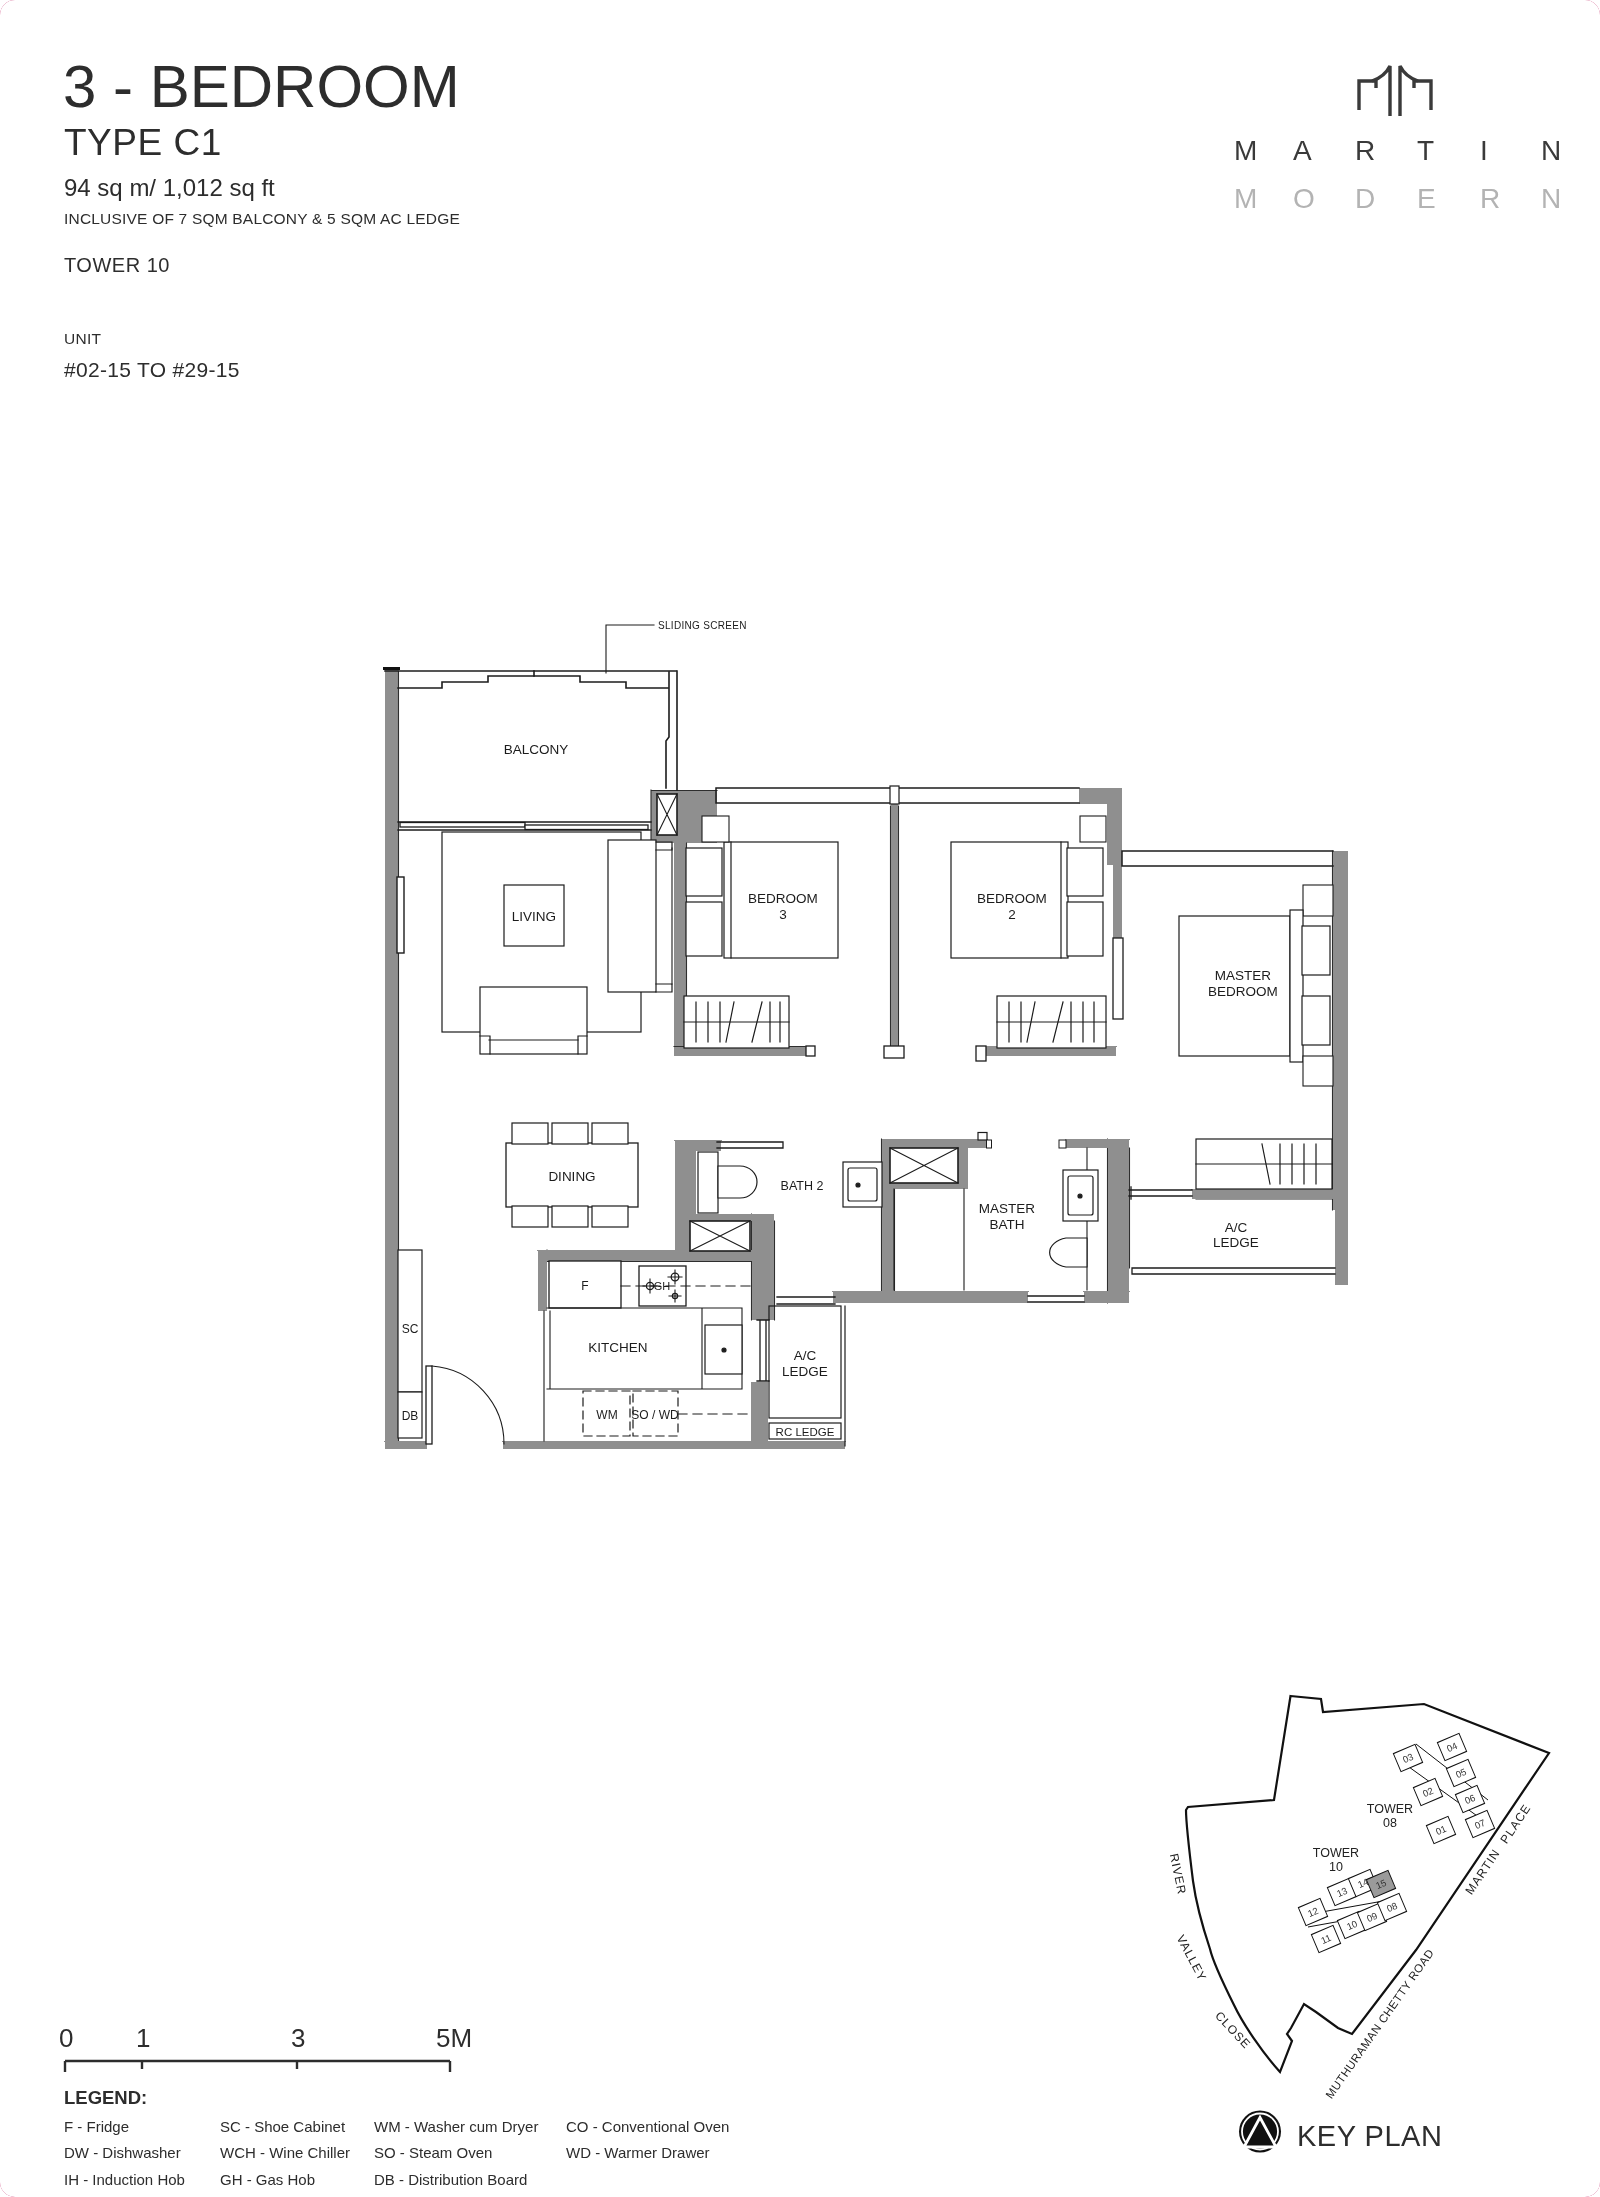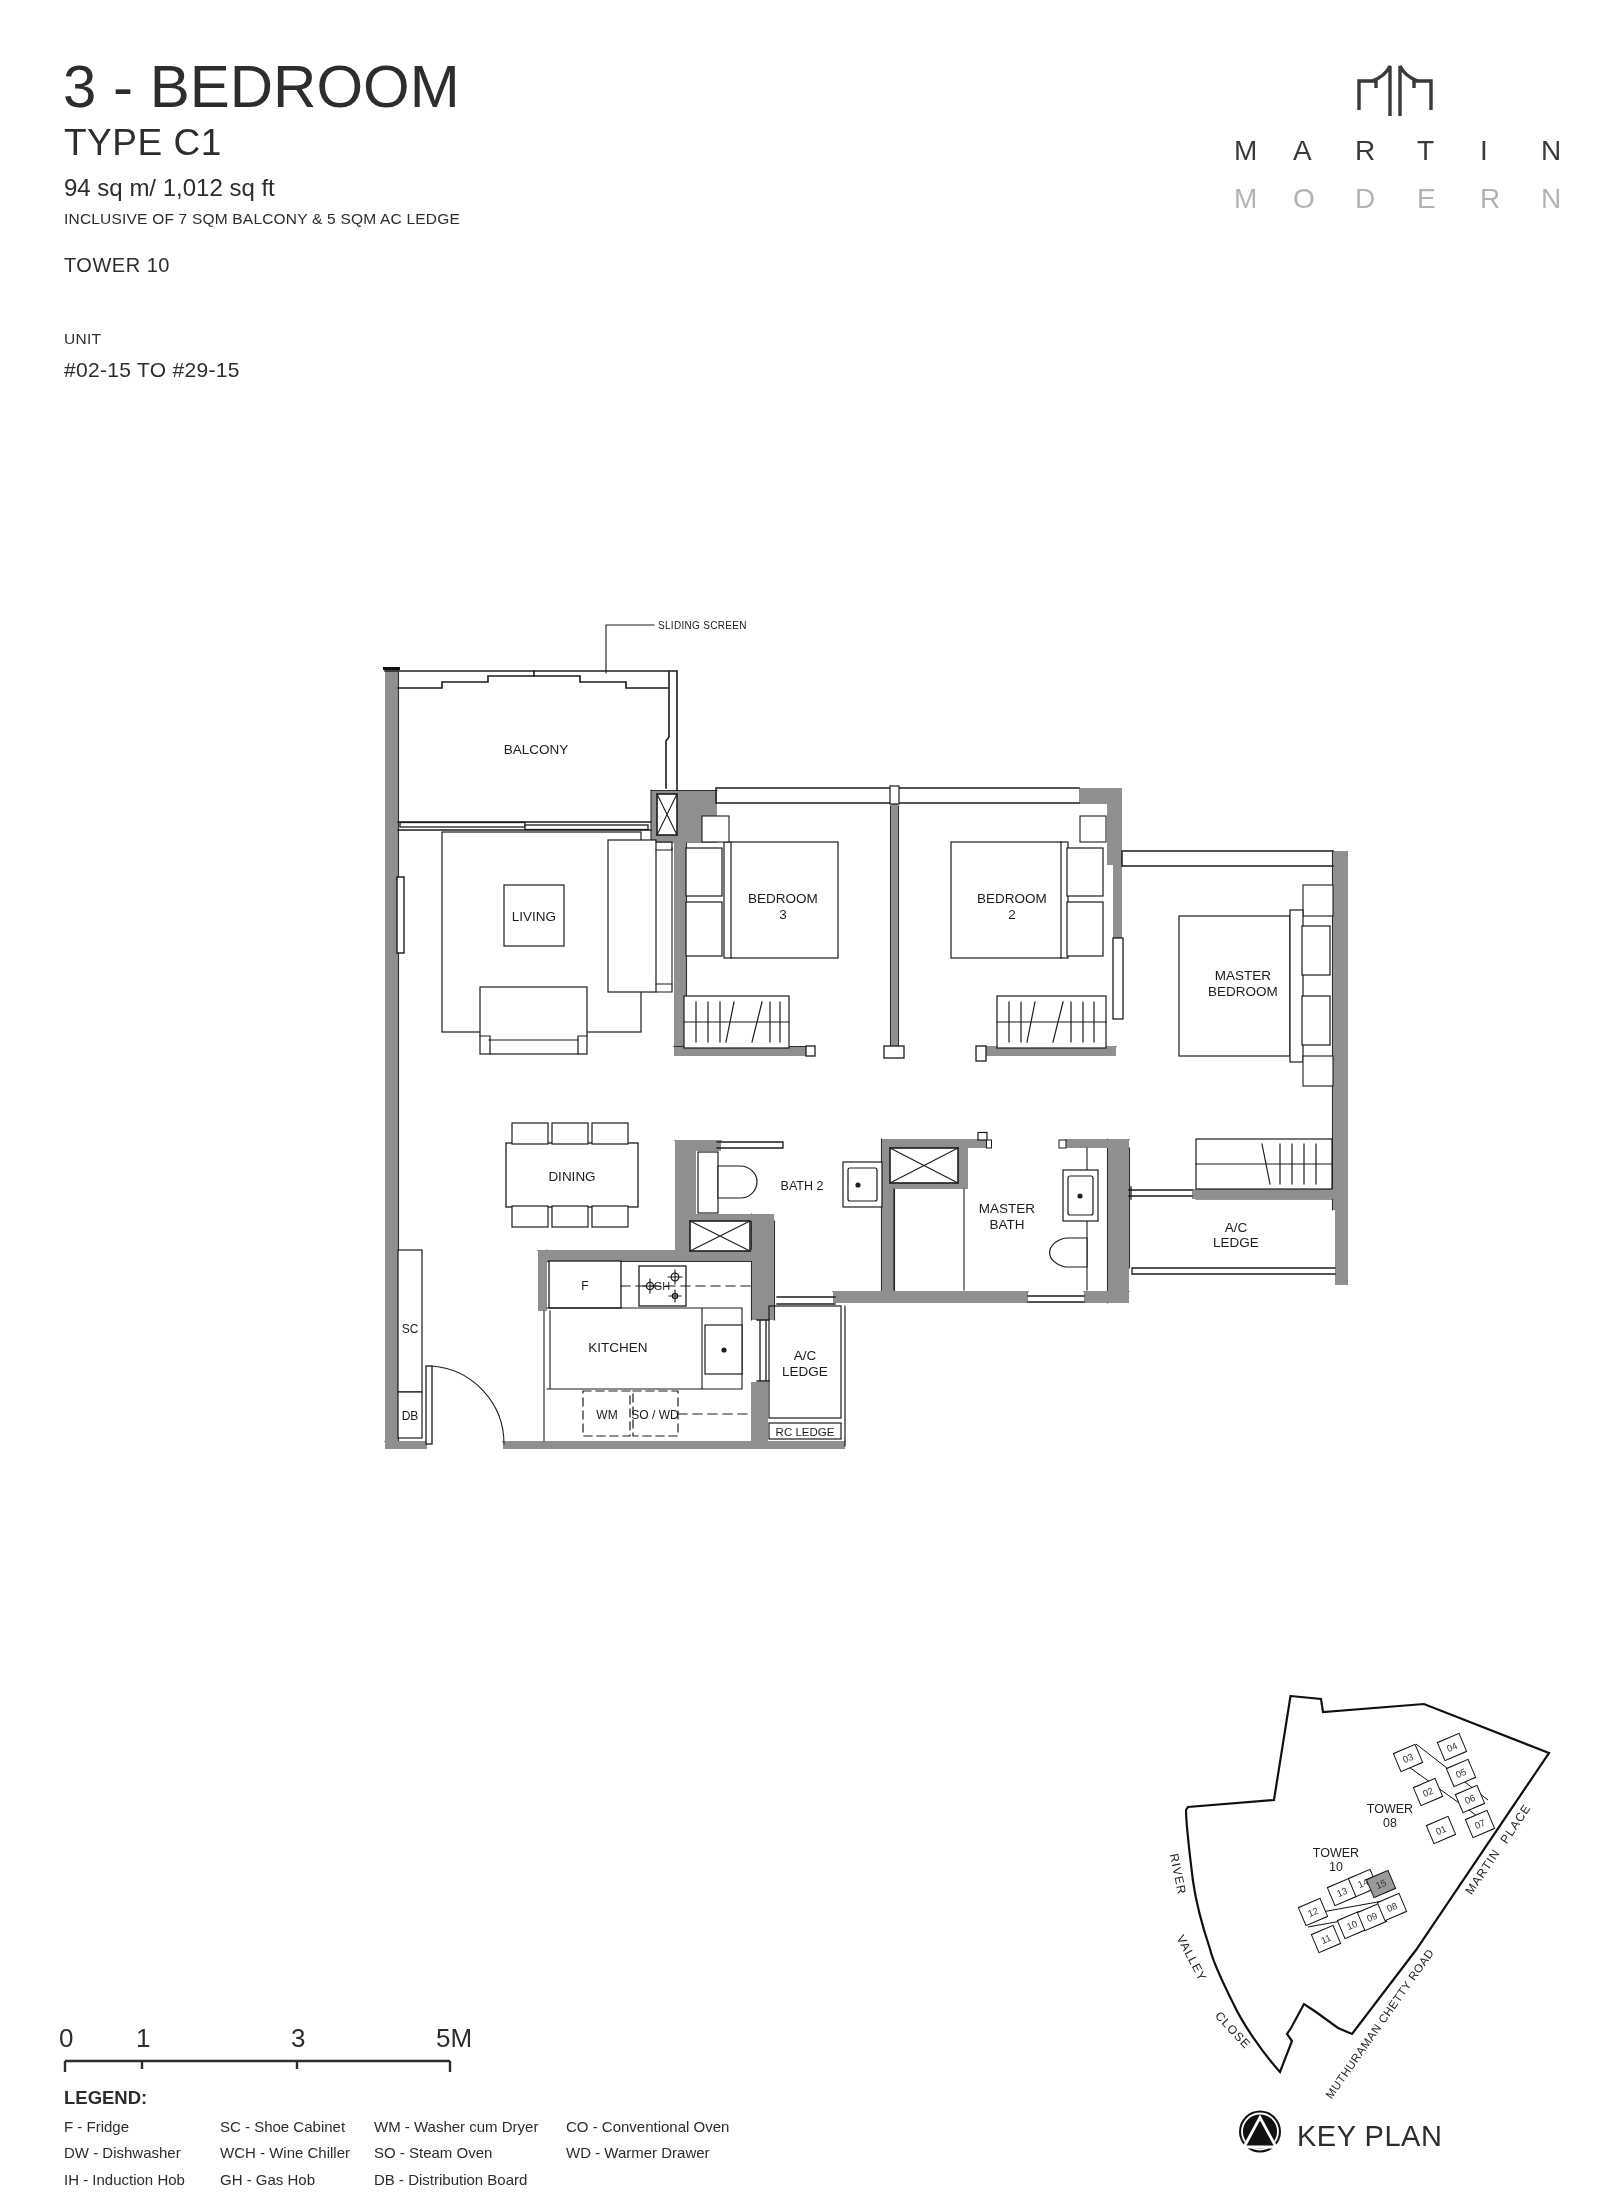--- a/index.html
+++ b/index.html
@@ -1,17 +1,17 @@
 <!DOCTYPE html>
 <html><head>
 <meta charset="utf-8">
 <style>
   html,body{margin:0;padding:0;background:#fff;}
   #page{position:relative;width:1600px;height:2197px;background:#be185d;overflow:hidden;
-        font-family:"Liberation Sans", sans-serif;}
+        font-family:"Liberation Sans", sans-serif;border-radius:15px;}
   svg text{font-family:"Liberation Sans", sans-serif;}
 </style>
 </head>
 <body>
 <div id="page">
 <svg width="1600" height="2197" viewBox="0 0 1600 2197">
 <rect x="0" y="0" width="1600" height="2197" fill="#ffffff"></rect>
 <g id="header">
 
 <text x="63" y="107" font-size="60" letter-spacing="0" fill="#2d2d2d">3 - BEDROOM</text>

